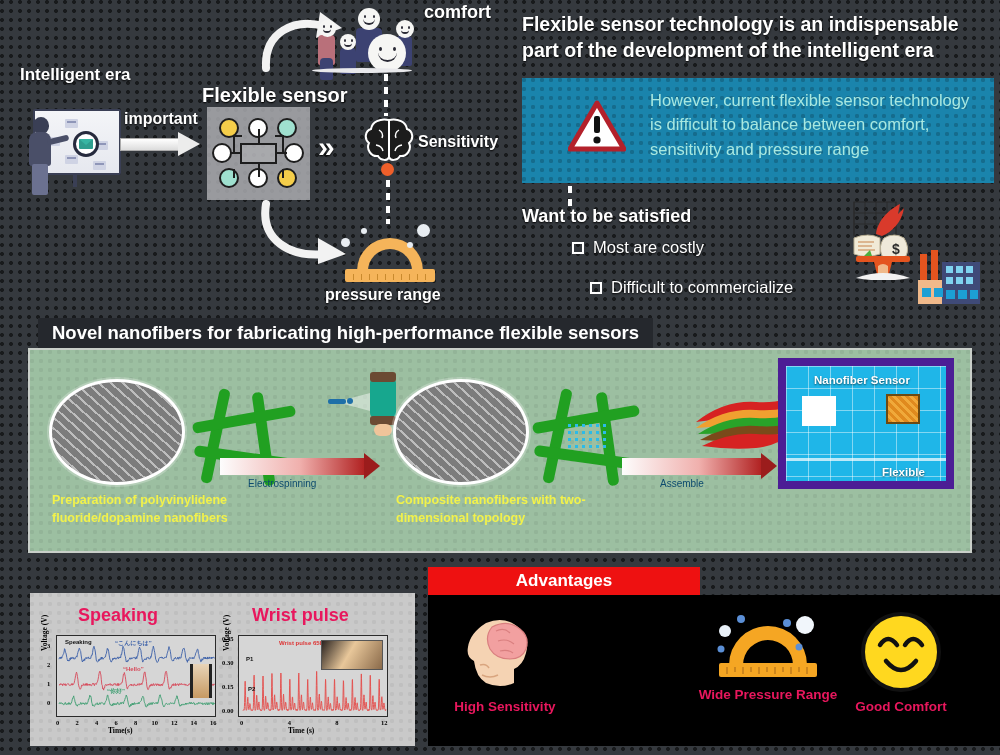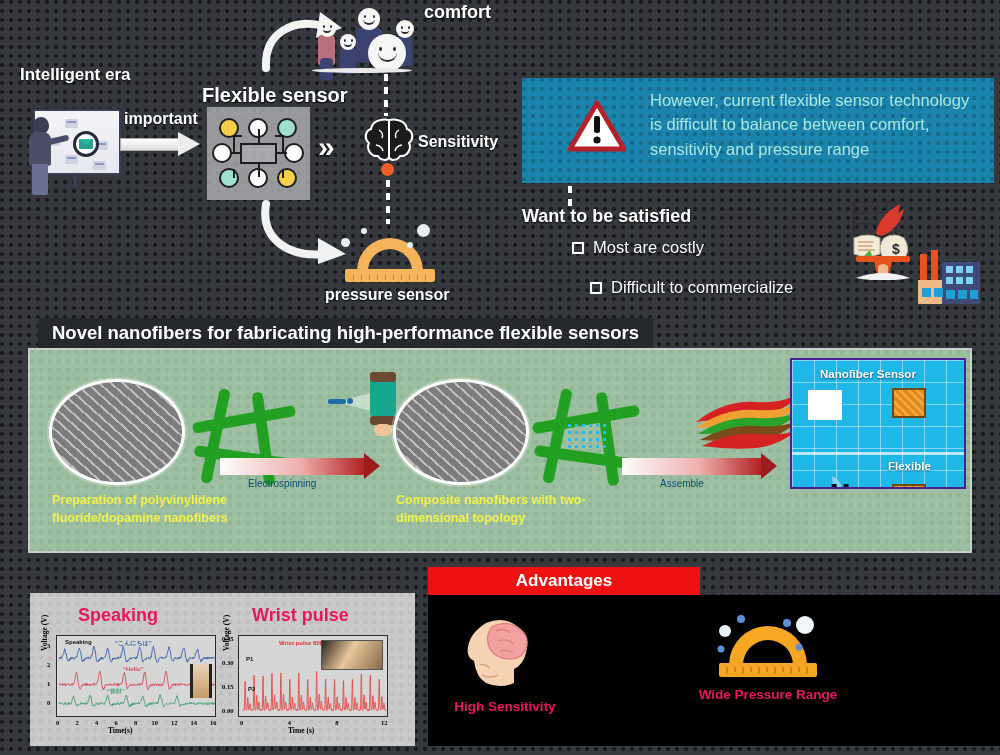--- a/index.html
+++ b/index.html
@@ -104,21 +104,21 @@
                  repeating-linear-gradient(-55deg, rgba(220,220,220,0.8) 0 2px, transparent 2px 11px);}
   .sem-dash{position:absolute;inset:-4px;border-radius:50%;border:4px dashed #fff;}
   .topo{position:absolute;}
   .topo .fib{position:absolute;background:#21a021;border-radius:5px;}
   .cap{position:absolute;color:#f2f24a;font-size:12.5px;font-weight:600;line-height:1.42;}
   .grad-arrow{position:absolute;height:17px;background:linear-gradient(to right,#fdfdfd,#f0b0ad 55%,#b02020);}
   .grad-arrow:after{content:"";position:absolute;right:-15px;top:-5px;width:0;height:0;border-top:13px solid transparent;border-bottom:13px solid transparent;border-left:16px solid #9b1c1c;}
   .proc-label{position:absolute;color:#0c4a6e;font-size:10px;}
   #syringe{position:absolute;left:296px;top:22px;width:88px;height:72px;}
   #film-stack{position:absolute;left:660px;top:28px;width:120px;height:80px;}
-  #photo-panel{position:absolute;right:4px;top:8px;width:176px;height:131px;background:#1fb6e8;border:2px solid #4c1d95;overflow:hidden;}
+  #photo-panel{position:absolute;right:16px;top:8px;width:176px;height:131px;background:#1fb6e8;border:8px solid #4c1d95;overflow:hidden;}
   .photo-grid{position:absolute;inset:0;background-image:linear-gradient(rgba(255,255,255,0.45) 1px,transparent 1px),linear-gradient(90deg,rgba(255,255,255,0.45) 1px,transparent 1px);background-size:22px 22px;}
   .photo-label{position:absolute;color:#fff;font-size:11.5px;font-weight:bold;text-shadow:0 1px 2px rgba(0,0,0,0.6);}
   .sensor-chip{position:absolute;width:34px;height:30px;background:repeating-linear-gradient(45deg,#e08a1e 0 3px,#f0a93a 3px 6px);border:2px solid #6c4a12;}
 
   
   #perf-banner{position:absolute;left:48px;top:565px;height:28px;background:#25282d;display:flex;align-items:center;padding:0 14px;}
   #perf-banner span{color:#fff;font-size:17px;font-weight:bold;}
   #perf-panel{position:absolute;left:30px;top:593px;width:385px;height:153px;background:#c9c9c9;padding-left:48px;}
   #perf-panel .dots4{position:absolute;inset:0;background-image:radial-gradient(circle at 2px 2px, rgba(0,0,0,0.05) 2px, transparent 2.3px);background-size:9px 9px;}
   .perf-title{position:absolute;color:#e8175d;font-size:18px;font-weight:bold;}
@@ -269,24 +269,25 @@
         <div class="pr-tick" style="left:48px;"></div>
       <div class="pr-tick" style="left:56px;"></div>
         <div class="pr-tick" style="left:64px;"></div>
       <div class="pr-tick" style="left:72px;"></div>
         <div class="pr-tick" style="left:80px;"></div>
       <div class="bub" style="left:-4px;top:8px;width:9px;height:9px;"></div>
       <div class="bub" style="left:16px;top:-2px;width:6px;height:6px;"></div>
       <div class="bub" style="left:72px;top:-6px;width:13px;height:13px;"></div>
       <div class="bub" style="left:62px;top:12px;width:6px;height:6px;"></div>
     </div>
-    <div class="lbl" id="pressure-range-label">pressure sensor</div>
+    <div class="lbl" id="pressure-range-label">pressure range</div>
   </div>
 
   <div id="top-right">
+    <div id="headline">Flexible sensor technology is an indispensable part of the development of the intelligent era</div>
 
     <div id="warn-panel">
       <div class="dots2"></div>
       <svg id="warn-triangle" viewBox="0 0 58 52">
         <polygon points="29,3 56,49 2,49" fill="#ffffff" stroke="#b3212b" stroke-width="5" stroke-linejoin="round"></polygon>
         <rect x="26" y="16" width="6" height="17" fill="#111" rx="2"></rect>
         <circle cx="29" cy="40" r="3.6" fill="#111"></circle>
       </svg>
       <div id="warn-text">However, current flexible sensor technology is difficult to balance between comfort, sensitivity and pressure range</div>
     </div>
@@ -510,14 +511,23 @@
         <circle cx="12" cy="22" r="6" fill="#e8f0f8"></circle>
         <circle cx="28" cy="10" r="4" fill="#5b8fd6"></circle>
         <circle cx="74" cy="14" r="4" fill="#5b8fd6"></circle>
         <circle cx="92" cy="16" r="9" fill="#f1f6fb"></circle>
         <circle cx="8" cy="40" r="3.5" fill="#5b8fd6"></circle>
         <circle cx="86" cy="38" r="3.5" fill="#5b8fd6"></circle>
       </svg>
       <div class="adv-lbl">Wide Pressure Range</div>
     </div>
 
+    <div class="adv-item" style="left:410px;top:14px;width:126px;">
+      <svg width="86" height="86" viewBox="0 0 86 86">
+        <circle cx="43" cy="43" r="38" fill="#ffd81f" stroke="#111" stroke-width="4"></circle>
+        <path d="M22 36 q8 -12 17 0" stroke="#111" stroke-width="4.5" fill="none" stroke-linecap="round"></path>
+        <path d="M47 36 q8 -12 17 0" stroke="#111" stroke-width="4.5" fill="none" stroke-linecap="round"></path>
+        <path d="M28 52 q15 18 30 0" stroke="#111" stroke-width="4.5" fill="none" stroke-linecap="round"></path>
+      </svg>
+      <div class="adv-lbl">Good Comfort</div>
+    </div>
   </div>
 </div>
 
 </body></html>

